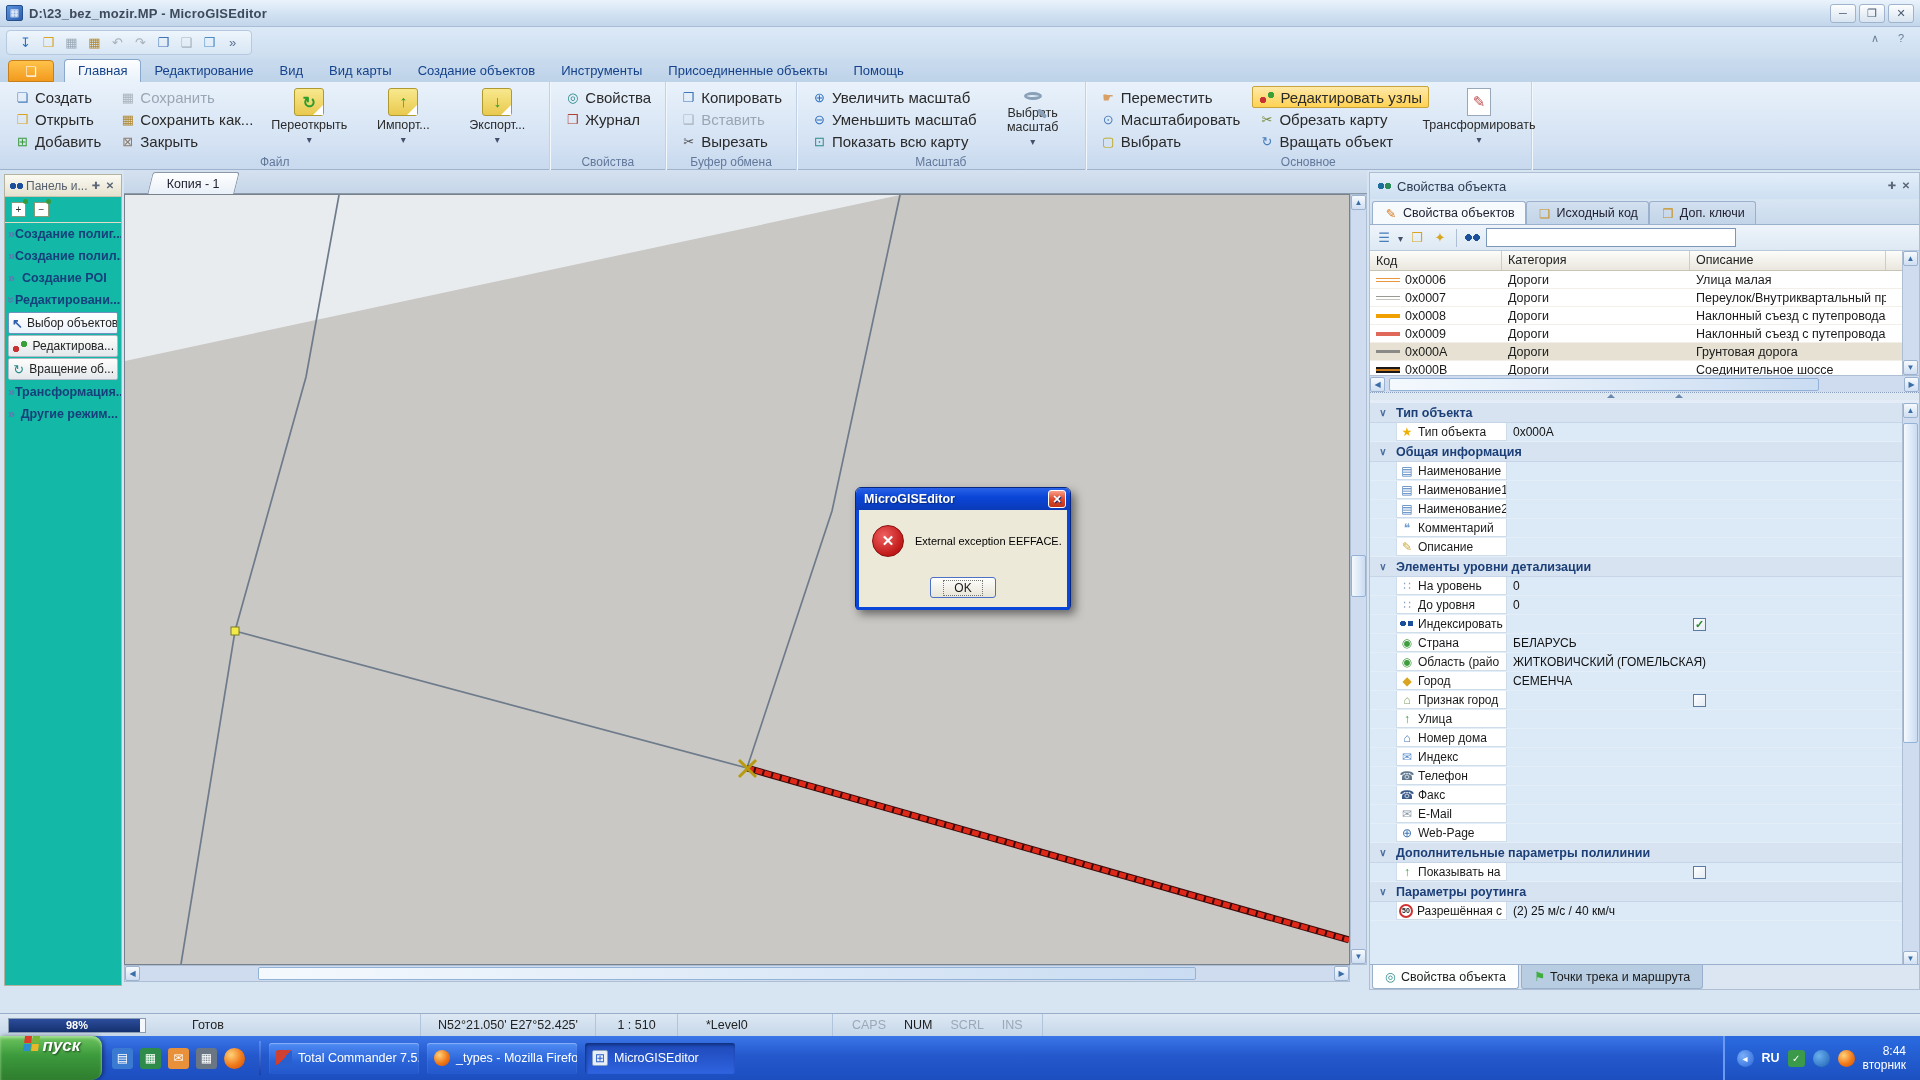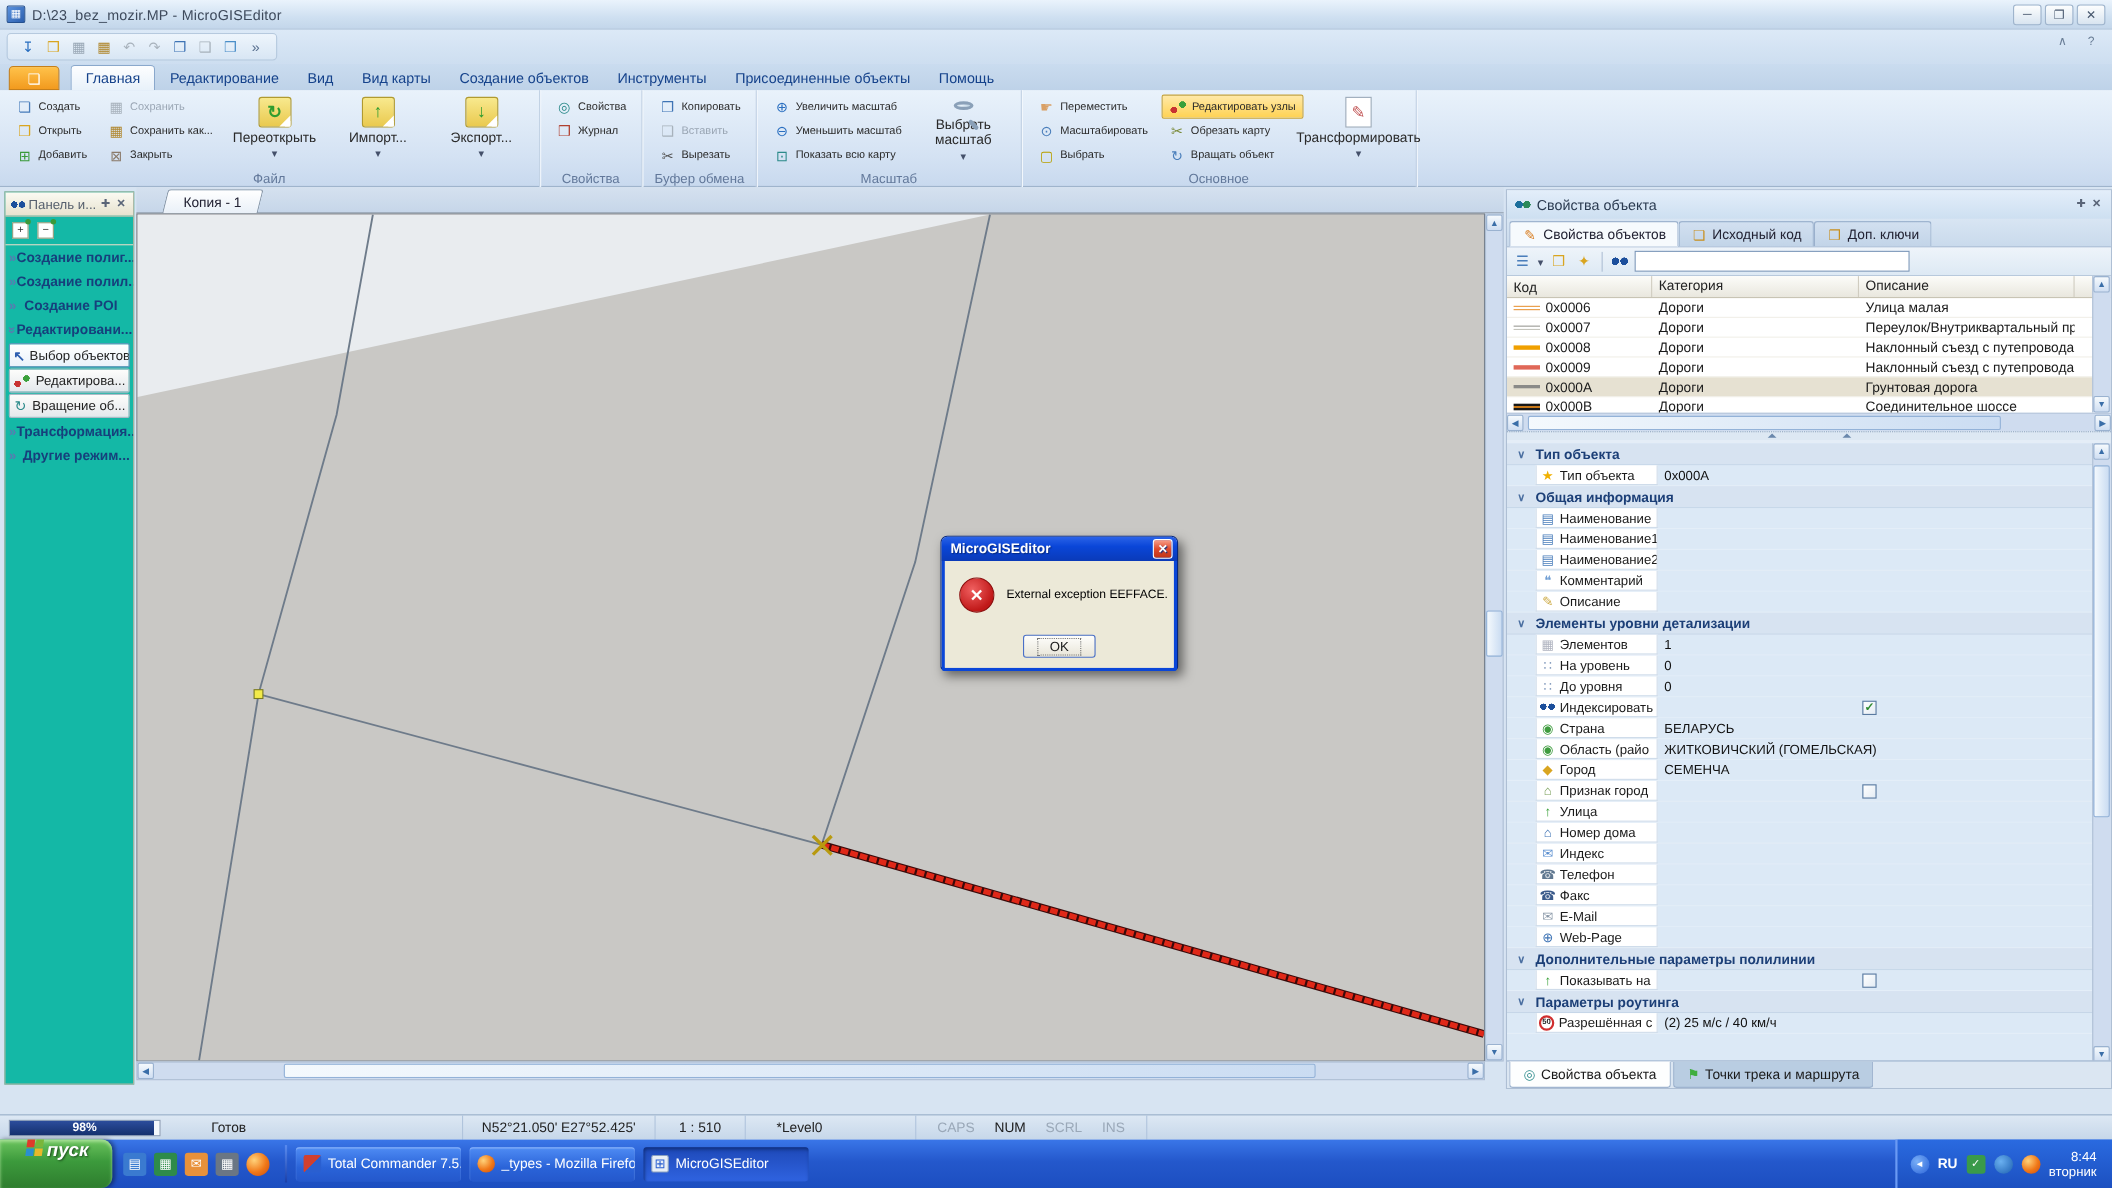--- a/index.html
+++ b/index.html
@@ -3,21 +3,21 @@
 <meta charset="utf-8">
 <style>
   *{margin:0;padding:0;box-sizing:border-box}
   html,body{width:1920px;height:1080px;overflow:hidden;font-family:"Liberation Sans",sans-serif;font-size:13px;color:#1a1a1a}
   #app{position:relative;width:1920px;height:1080px;background:#d7e4f2;overflow:hidden}
 
   
   #titlebar{position:absolute;left:0;top:0;width:1920px;height:27px;background:linear-gradient(#eaf3fc,#cfe0f1 60%,#c3d6ea);border-bottom:1px solid #a9bed6;display:flex;align-items:center;padding:0 6px}
   .appico{width:17px;height:16px;background:linear-gradient(135deg,#5a92de,#2c5fae);border:1px solid #24508f;border-radius:2px;margin-right:6px;color:#fff;font-size:10px;line-height:14px;text-align:center}
   .appico::before{content:"▦"}
-  #titlebar .ttl{color:#3e4a5c;font-weight:normal;letter-spacing:.2px}
+  #titlebar .ttl{color:#3e4a5c;font-weight:bold;letter-spacing:.2px}
   .winbtns{margin-left:auto;display:flex;gap:3px}
   .wbtn{width:26px;height:19px;background:linear-gradient(#fdfefe,#d8e4f0);border:1px solid #9fb4cc;border-radius:3px;color:#4a5a70;font-size:11px;display:flex;align-items:center;justify-content:center}
   .wbtn.min::before{content:"─"} .wbtn.max::before{content:"❐"} .wbtn.cls::before{content:"✕"}
 
   
   #qatrow{position:absolute;left:0;top:27px;width:1920px;height:31px;background:linear-gradient(#dcE9f7,#cddef0)}
   .qatgrp{position:absolute;left:6px;top:3px;height:25px;display:flex;align-items:center;gap:6px;padding:0 10px;border:1px solid #b6c9de;border-radius:4px;background:linear-gradient(#eef5fc,#d8e6f4)}
   .qi{width:17px;height:17px;text-align:center;font-size:13px;line-height:17px}
   .q1::before{content:"↧";color:#2a6fc0} .q2::before{content:"❒";color:#d9a520}
   .q3::before{content:"▦";color:#9aa8b6} .q4::before{content:"▦";color:#b08830}
@@ -33,21 +33,21 @@
   .appbtn{width:46px;height:22px;margin-right:10px;background:linear-gradient(#ffc24a,#f29a1e);border:1px solid #c67f1a;border-radius:4px 4px 0 0;display:flex;align-items:center;justify-content:center;color:#fff}
   .appbtn::before{content:"❏";font-size:13px}
   .tab{padding:3px 13px 4px;color:#15428b;white-space:nowrap}
   .tab.active{background:linear-gradient(#fdfeff,#e8f1fa);border:1px solid #8aa8cc;border-bottom:none;border-radius:4px 4px 0 0;font-weight:normal}
 
   
   #ribbon{position:absolute;left:0;top:82px;width:1920px;height:88px;background:linear-gradient(#e9f2fb,#d4e2f3 70%,#c8d9ee);border-bottom:1px solid #9fb4cc;display:flex}
   .rgroup{position:relative;height:88px;padding:4px 8px 18px;border-right:1px solid #c2d2e4;box-shadow:1px 0 0 #f2f7fc;display:flex;align-items:flex-start;gap:6px}
   .glabel{position:absolute;bottom:1px;left:0;right:0;text-align:center;font-size:12px;color:#62789a}
   .rcol{display:flex;flex-direction:column}
-  .rbtn{height:22px;display:flex;align-items:center;padding:0 6px;border-radius:2px;white-space:nowrap;font-size:10px;color:#2a2a2a}
+  .rbtn{height:22px;display:flex;align-items:center;padding:0 6px;border-radius:2px;white-space:nowrap;font-size:15px;color:#2a2a2a}
   .rbtn.disabled{color:#9aa6b4}
   .rbtn.disabled .i::before{color:#a8b2bc !important}
   .rbtn.hl{background:linear-gradient(#ffe9a8,#ffd253);border:1px solid #c8a43a}
   .i{display:inline-block;width:17px;text-align:center;margin-right:4px;font-size:13px}
   .i-doc::before{content:"❏";color:#4a7ebb} .i-folder::before{content:"❒";color:#d9a520}
   .i-add::before{content:"⊞";color:#3a9a3a} .i-save::before{content:"▦";color:#9aa8b6}
   .i-saveas::before{content:"▦";color:#b08830} .i-close2::before{content:"⊠";color:#8a7a6a}
   .i-props::before{content:"◎";color:#2b8a8a} .i-journal::before{content:"❒";color:#b04030}
   .i-copy::before{content:"❐";color:#3f74b5} .i-paste::before{content:"❑";color:#a8b2bc}
   .i-cut::before{content:"✂";color:#555} .i-zoomin::before{content:"⊕";color:#2a6fc0}
@@ -658,28 +658,20 @@
           <span class="pvalue"></span>
         </div>
 
       <div class="psec">
           <span class="chev"></span>
           <span>Элементы уровни детализации</span>
         </div>
       <div class="prow">
           <span class="pind"></span>
           <span class="plabel">
-            <span class="pi p-lego"></span>
-            <span>Элементов</span>
-          </span>
-          <span class="pvalue">1</span>
-        </div>
-      <div class="prow">
-          <span class="pind"></span>
-          <span class="plabel">
             <span class="pi p-level"></span>
             <span>На уровень</span>
           </span>
           <span class="pvalue">0</span>
         </div>
       <div class="prow">
           <span class="pind"></span>
           <span class="plabel">
             <span class="pi p-level"></span>
             <span>До уровня</span>

